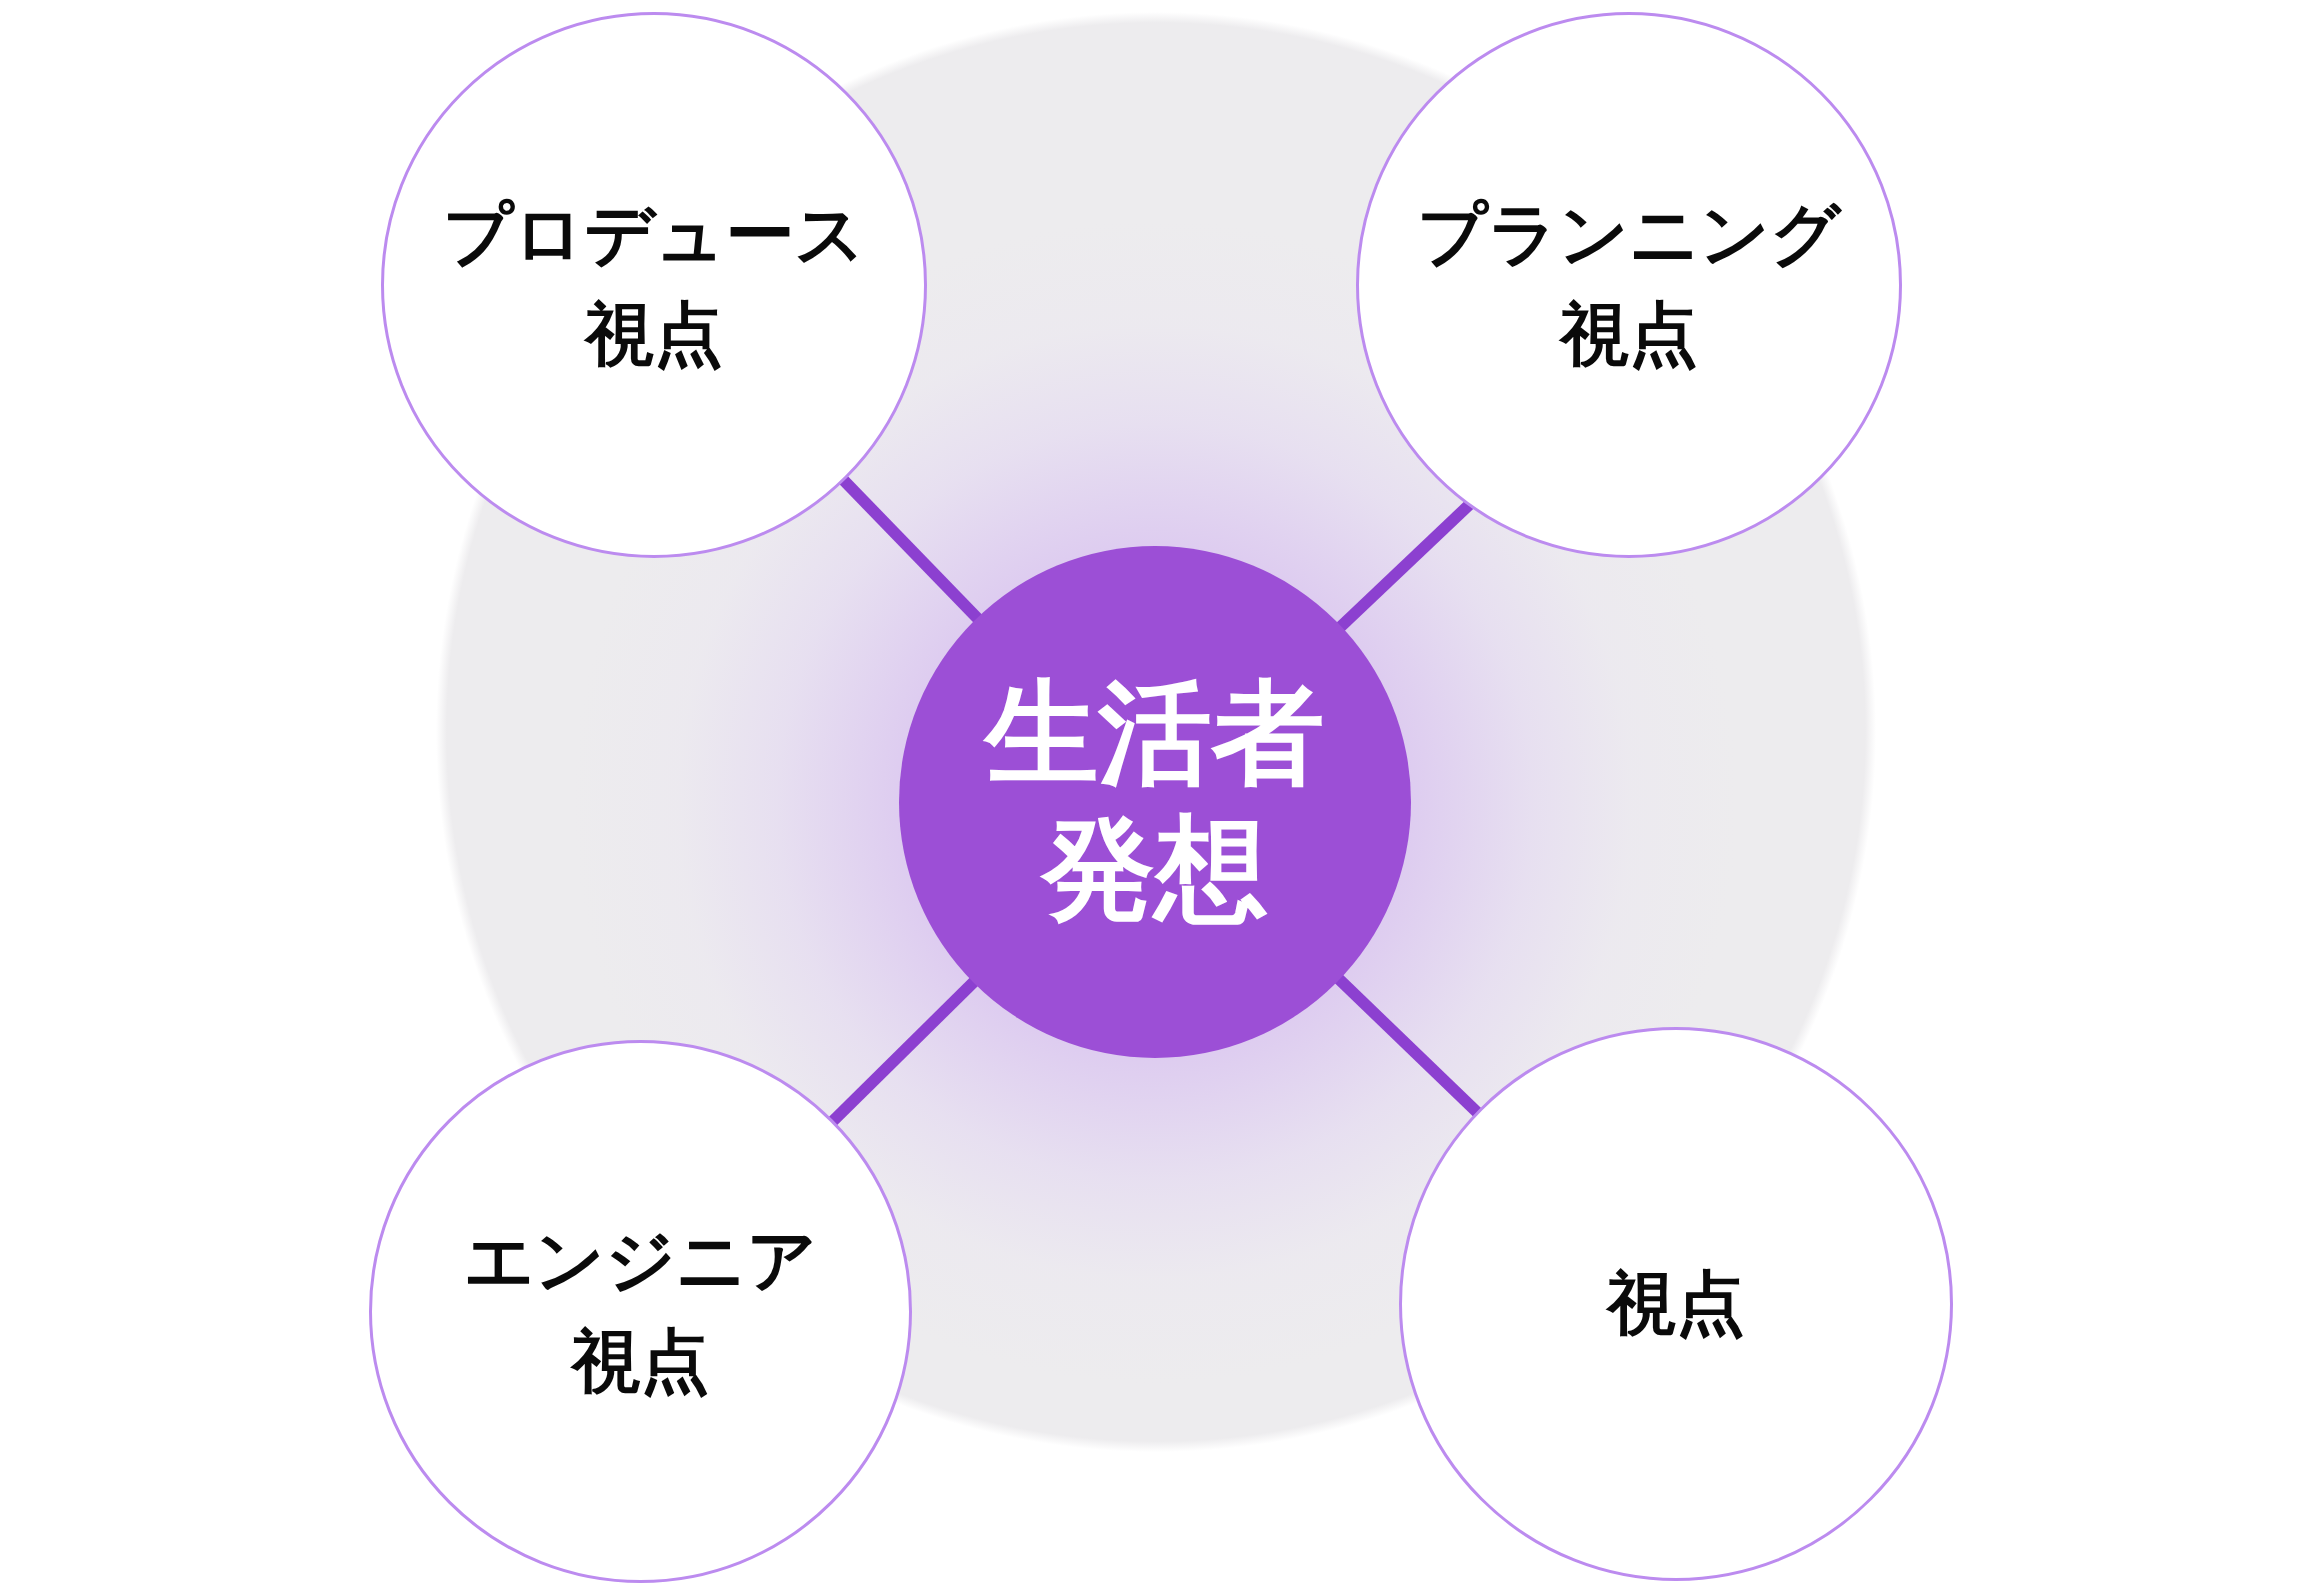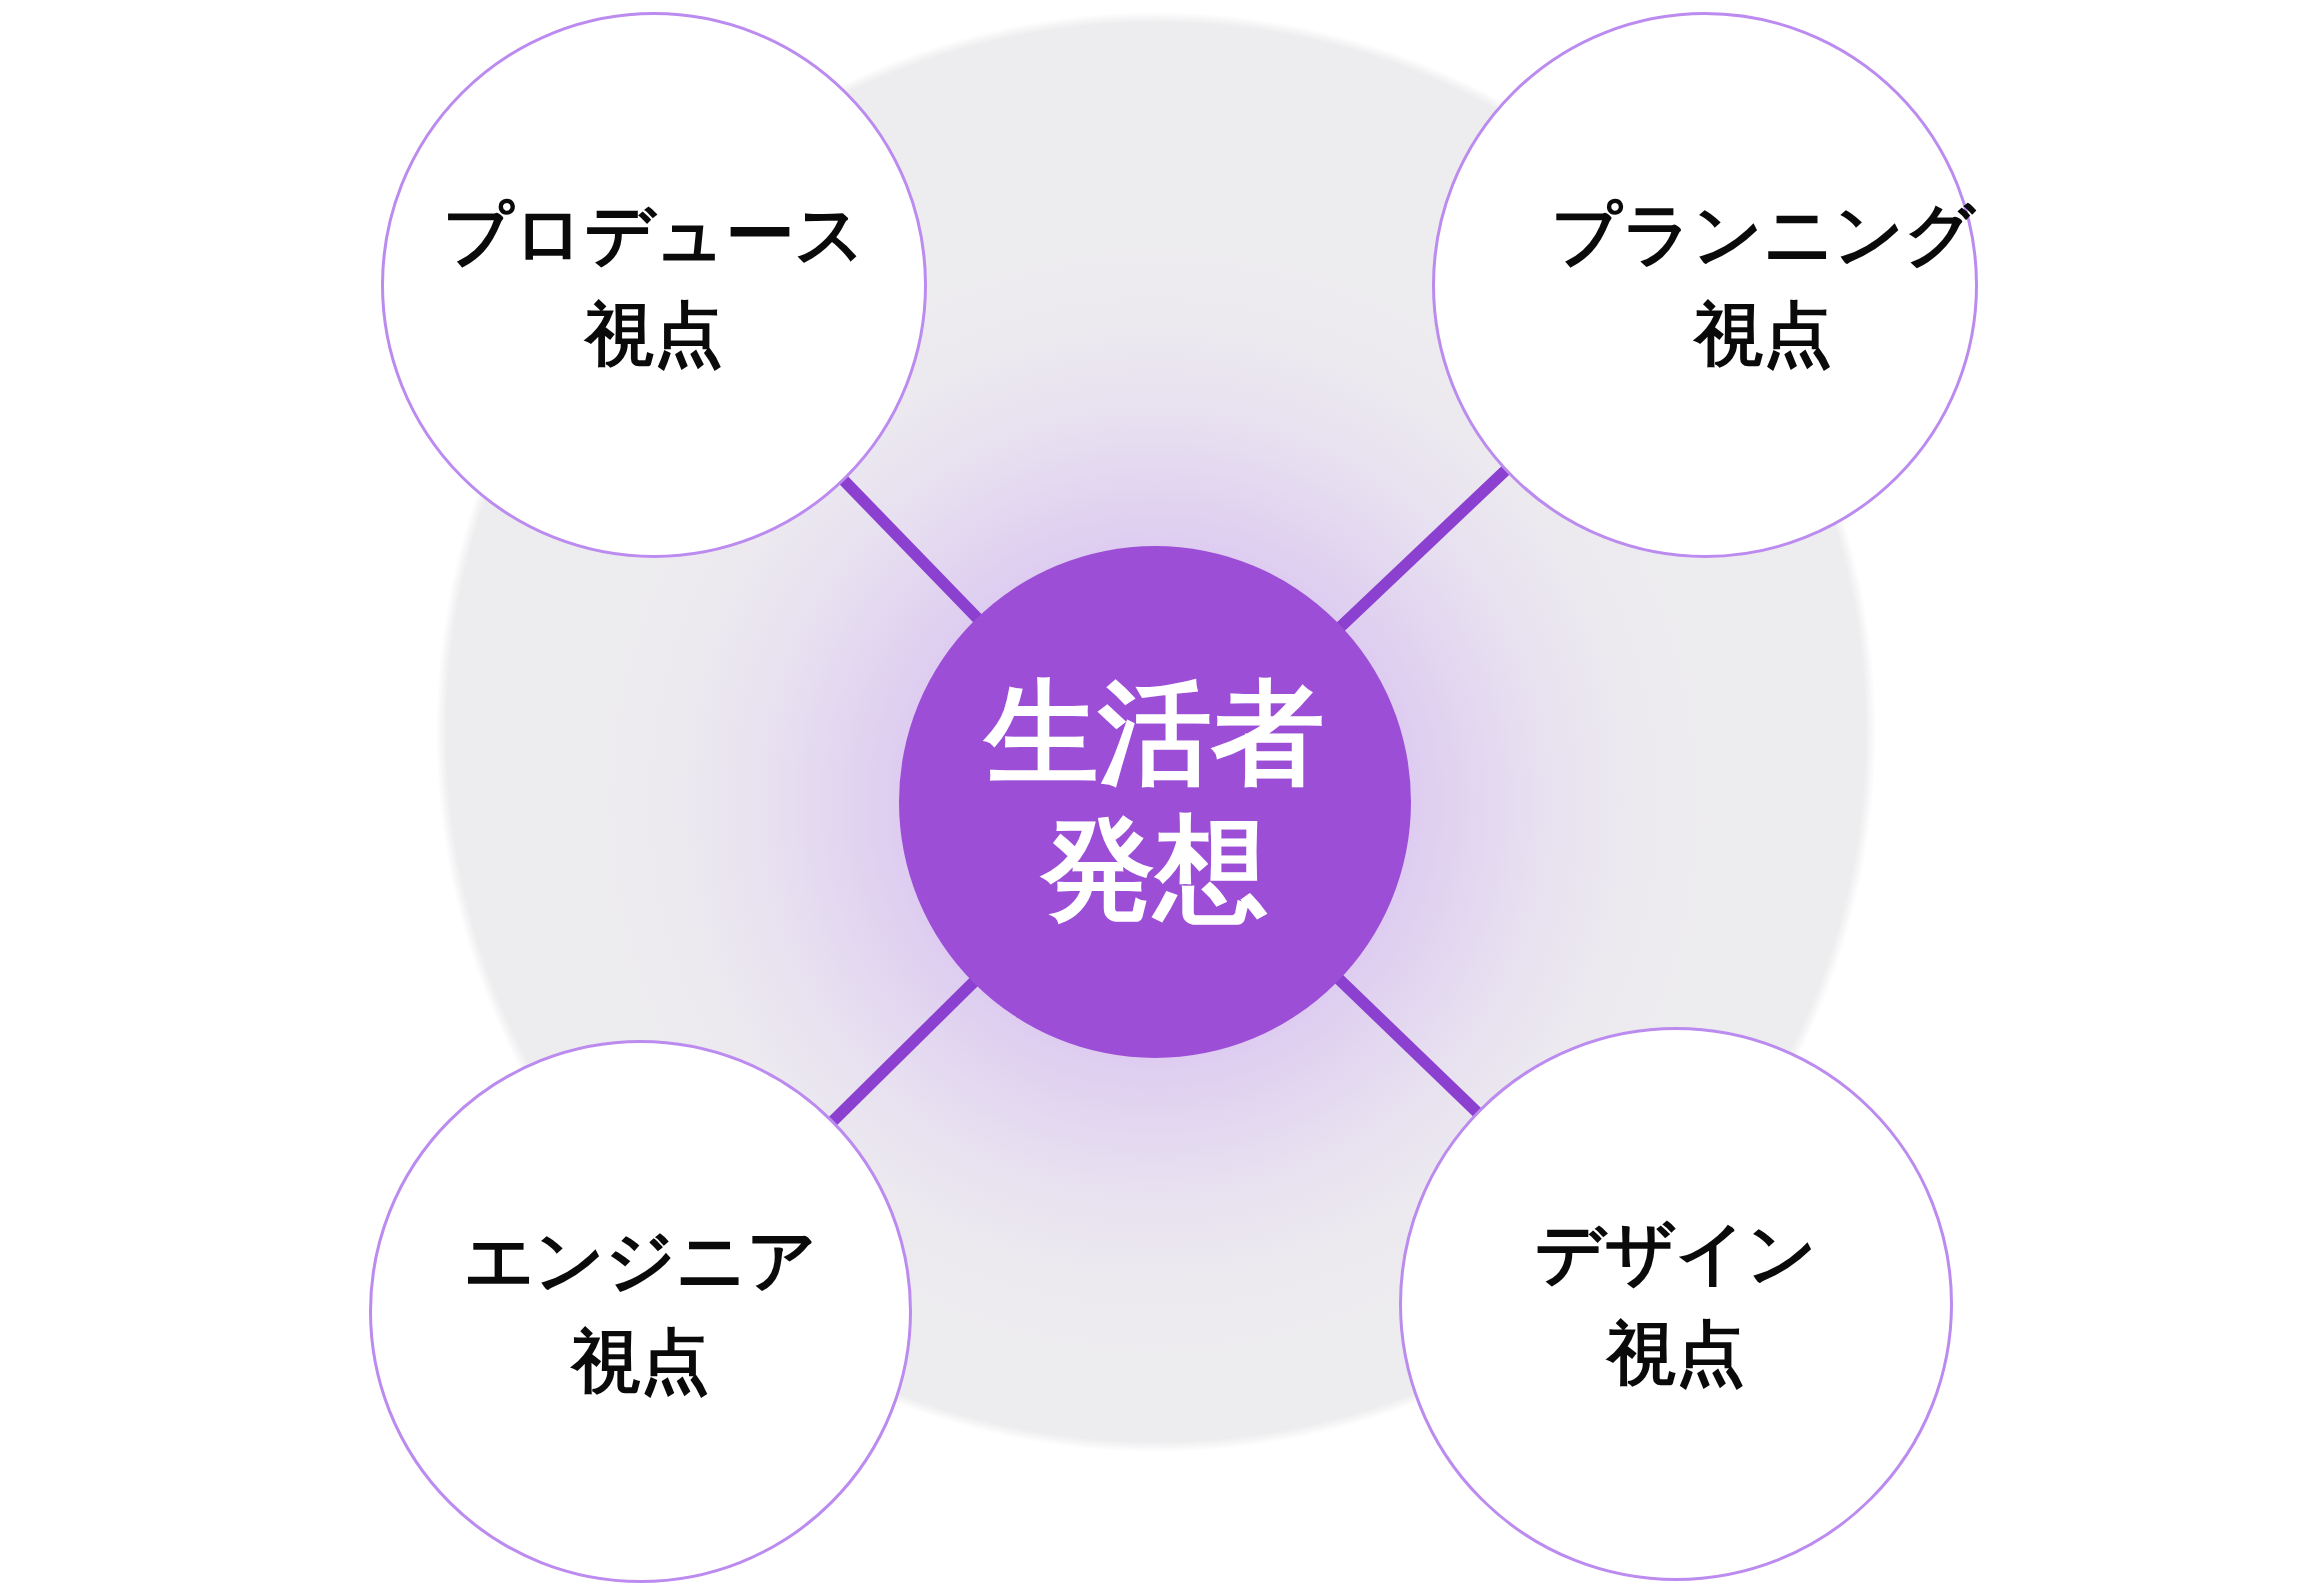--- a/index.html
+++ b/index.html
@@ -68,21 +68,21 @@
   }
   .node-label{
     font-weight:900;
     font-size:69px;
     line-height:1.45;
     color:var(--node-text,#0A0A0A);
     letter-spacing:0;
   }
   .node-label span{display:block;}
   .node-tl{left:381px;  top:11.6px;   width:546px; height:546px;}
-  .node-tr{left:1432px; top:11.6px;   width:546px; height:546px;justify-content:flex-end;}
+  .node-tr{left:1356px; top:11.6px;   width:546px; height:546px;}
   .node-bl{left:369px;  top:1040px; width:543px; height:543px;font-family:Liberation Serif, serif;}
   .node-br{left:1399px; top:1027px; width:554px; height:554px;}
   .node-center{
     left:899px; top:546px;
     width:512px; height:512px;
     background:var(--center-fill,#9C4FD6);
     border:none;
   }
   .center-label{
     font-weight:700;
@@ -123,21 +123,20 @@
 
   <div class="node node-bl">
     <div class="node-label">
       <span>エンジニア</span>
       <span>視点</span>
     </div>
   </div>
 
   <div class="node node-br">
     <div class="node-label">
-      <span>デザイン</span>
       <span>視点</span>
     </div>
   </div>
 
   <div class="node node-center">
     <div class="center-label">
       <span>生活者</span>
       <span>発想</span>
     </div>
   </div>

